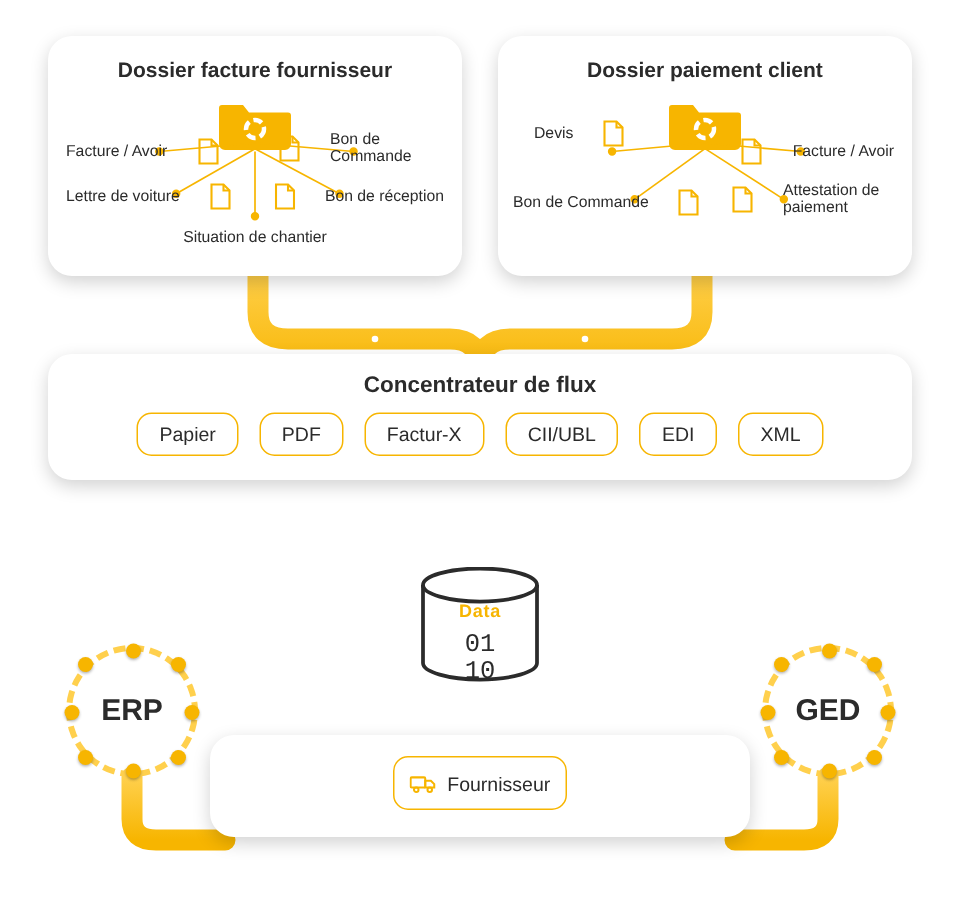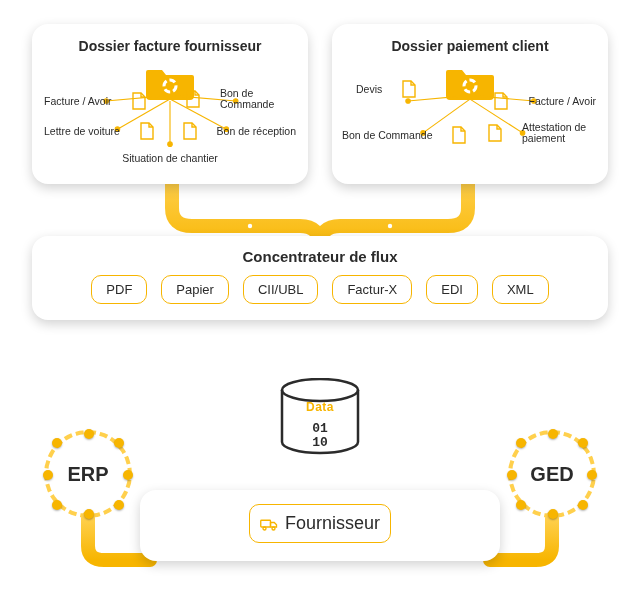--- a/index.html
+++ b/index.html
@@ -113,41 +113,41 @@
     position:absolute;
     top:22px;left:0;right:0;
     color:var(--yellow);
     font-weight:700;
     font-size:12px;
     letter-spacing:.5px;
   }
   .data-bin{
     position:absolute;
     top:44px;left:0;right:0;
-    font-size:13px;
+    font-size:17px;
     font-family:"Courier New",monospace;
     line-height:1.05;
-    font-weight:700;
+    font-weight:400;
   }
   .bottom{
     position:absolute;
     left:140px;right:140px;
     top:490px;
   }
   .bottom .card{padding:14px 20px 18px 20px;}
   .bottom p.title{
     margin:0 0 12px 0;
     text-align:center;
     font-size:13px;
   }
   .bottom .pill-row{gap:24px;}
   .bottom .pill{
     display:flex;align-items:center;gap:7px;
     padding:8px 10px;
-    font-size:18px;
+    font-size:13px;
   }
   .bottom .pill .ic{width:18px;height:18px;stroke:var(--yellow);}
   .side-node{
     position:absolute;
     width:88px;height:88px;
     top:430px;
     z-index:1;
   }
   .side-node.left{left:44px;}
   .side-node.right{right:44px;}
@@ -313,24 +313,24 @@
         <span>Attestation de paiement</span>
       </div>
     </div>
   </div>
 </div>
 
 <div class="layer hub">
   <div class="card">
     <h3>Concentrateur de flux</h3>
     <div class="pill-row">
+      <div class="pill">Papier</div>
       <div class="pill">PDF</div>
-      <div class="pill">Papier</div>
+      <div class="pill">Factur-X</div>
       <div class="pill">CII/UBL</div>
-      <div class="pill">Factur-X</div>
       <div class="pill">EDI</div>
       <div class="pill">XML</div>
     </div>
   </div>
 </div>
 
 <div class="layer data-can">
   <svg class="can-svg" viewBox="0 0 86 78">
     <ellipse cx="43" cy="12" rx="38" ry="11" fill="#fff" stroke="#2b2b2b" stroke-width="2.5"></ellipse>
     <path d="M5 12v52c0 6 17 11 38 11s38-5 38-11V12" fill="#fff" stroke="#2b2b2b" stroke-width="2.5"></path>

